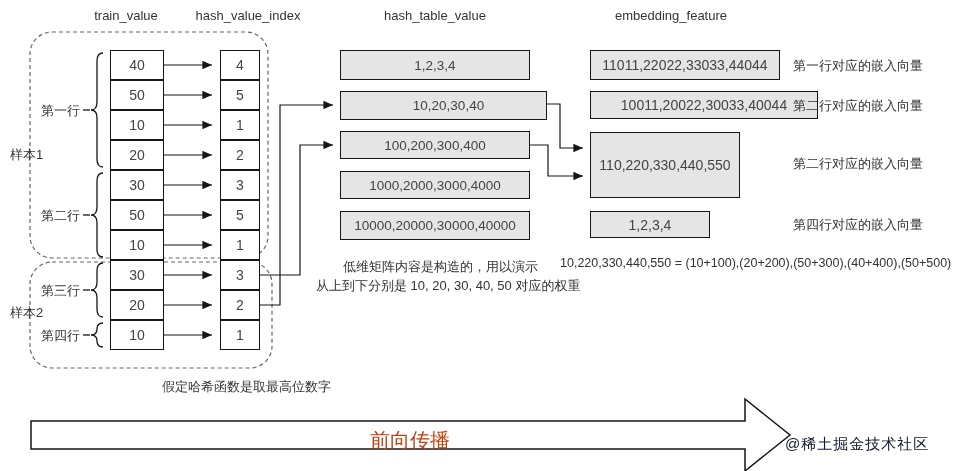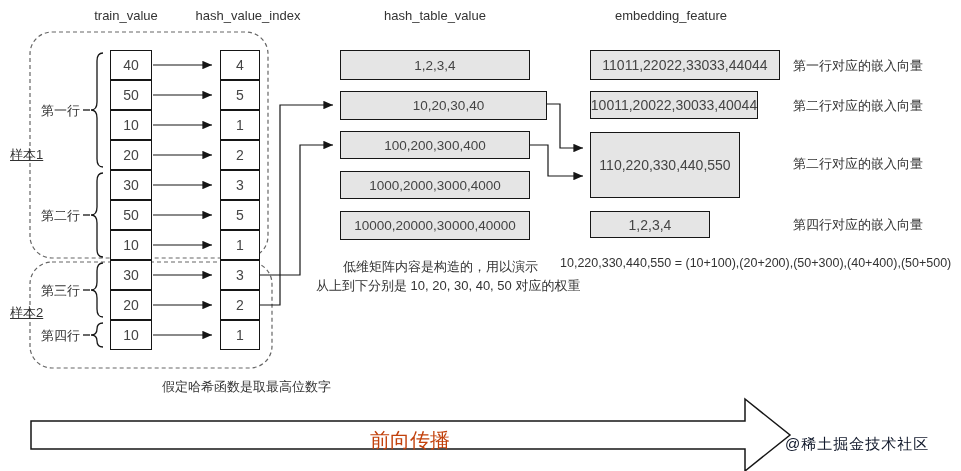--- a/index.html
+++ b/index.html
@@ -3,32 +3,32 @@
 <meta charset="utf-8">
 <style>
   html,body{margin:0;padding:0;background:#ffffff;}
   #canvas{
     position:relative;width:961px;height:471px;background:#fff;overflow:hidden;
     font-family:"Liberation Sans","DejaVu Sans",sans-serif;color:#333;
   }
   .abs{position:absolute;}
   .hdr{font-size:13px;color:#333;text-align:center;white-space:nowrap;}
   .cell{
-    position:absolute;width:42px;height:30px;border:1px solid #161616;background:#fff;
+    position:absolute;width:54px;height:30px;border:1px solid #161616;background:#fff;
     display:flex;align-items:center;justify-content:center;font-size:14px;color:#444;
     box-sizing:border-box;
   }
   .cell.idx{width:40px;}
   .vbox{
     position:absolute;border:1px solid #161616;background:#e5e5e5;box-sizing:border-box;
     display:flex;align-items:center;justify-content:center;font-size:13.5px;color:#444;
     white-space:nowrap;
   }
   .rowlabel{font-size:13px;color:#333;white-space:nowrap;text-align:right;width:52px;}
-  .samplelabel{font-size:13px;color:#333;white-space:nowrap;text-decoration:underline;}
+  .samplelabel{font-size:13px;color:#333;white-space:nowrap;}
   .rlabel{font-size:13px;color:#333;white-space:nowrap;}
   .note{font-size:13px;color:#333;white-space:nowrap;}
   .formula{font-size:12.5px;color:#333;white-space:nowrap;}
   .arrowtext{font-size:20px;color:#c2410c;text-align:center;width:160px;}
   .watermark{font-size:15px;color:#0f172a;white-space:nowrap;letter-spacing:1px;}
   svg{position:absolute;left:0;top:0;}
 </style>
 </head>
 <body>
 
@@ -116,21 +116,21 @@
   <div class="cell idx" style="left:220px;top:290px;">2</div>
   <div class="cell idx" style="left:220px;top:320px;">1</div>
 
   <div class="vbox" style="left:340px;top:50px;width:190px;height:30px;">1,2,3,4</div>
   <div class="vbox" style="left:340px;top:91px;width:207px;height:29px;padding-left:10px;">10,20,30,40</div>
   <div class="vbox" style="left:340px;top:131px;width:190px;height:28px;">100,200,300,400</div>
   <div class="vbox" style="left:340px;top:171px;width:190px;height:28px;">1000,2000,3000,4000</div>
   <div class="vbox" style="left:340px;top:211px;width:190px;height:29px;">10000,20000,30000,40000</div>
 
   <div class="vbox" style="left:590px;top:50px;width:190px;height:30px;font-size:14px;">11011,22022,33033,44044</div>
-  <div class="vbox" style="left:590px;top:91px;width:168px;height:28px;font-size:14px;">10011,20022,30033,40044</div>
+  <div class="vbox" style="left:590px;top:91px;width:228px;height:28px;font-size:14px;">10011,20022,30033,40044</div>
   <div class="vbox" style="left:590px;top:132px;width:150px;height:66px;font-size:14px;">110,220,330,440,550</div>
   <div class="vbox" style="left:590px;top:211px;width:120px;height:27px;font-size:14px;">1,2,3,4</div>
 
   <div class="abs rlabel" style="left:793px;top:57px;">第一行对应的嵌入向量</div>
   <div class="abs rlabel" style="left:793px;top:97px;">第二行对应的嵌入向量</div>
   <div class="abs rlabel" style="left:793px;top:155px;">第二行对应的嵌入向量</div>
   <div class="abs rlabel" style="left:793px;top:216px;">第四行对应的嵌入向量</div>
 
   <div class="abs note" style="left:343px;top:258px;">低维矩阵内容是构造的，用以演示</div>
   <div class="abs note" style="left:316px;top:277px;">从上到下分别是 10, 20, 30, 40, 50 对应的权重</div>

